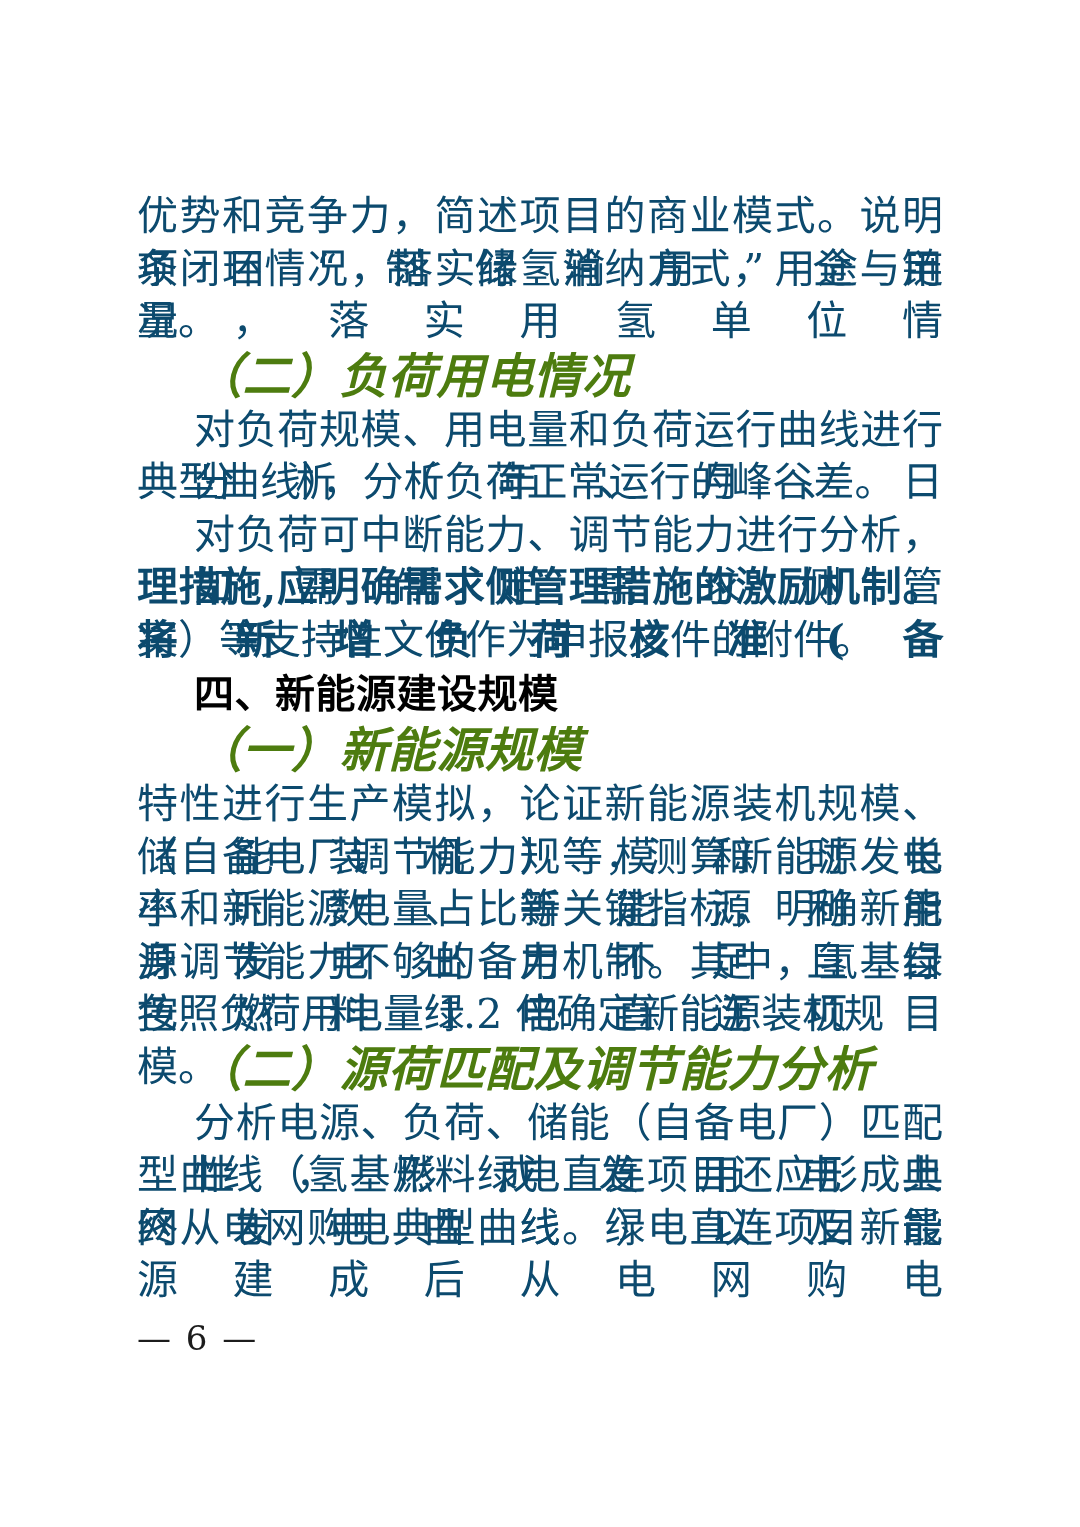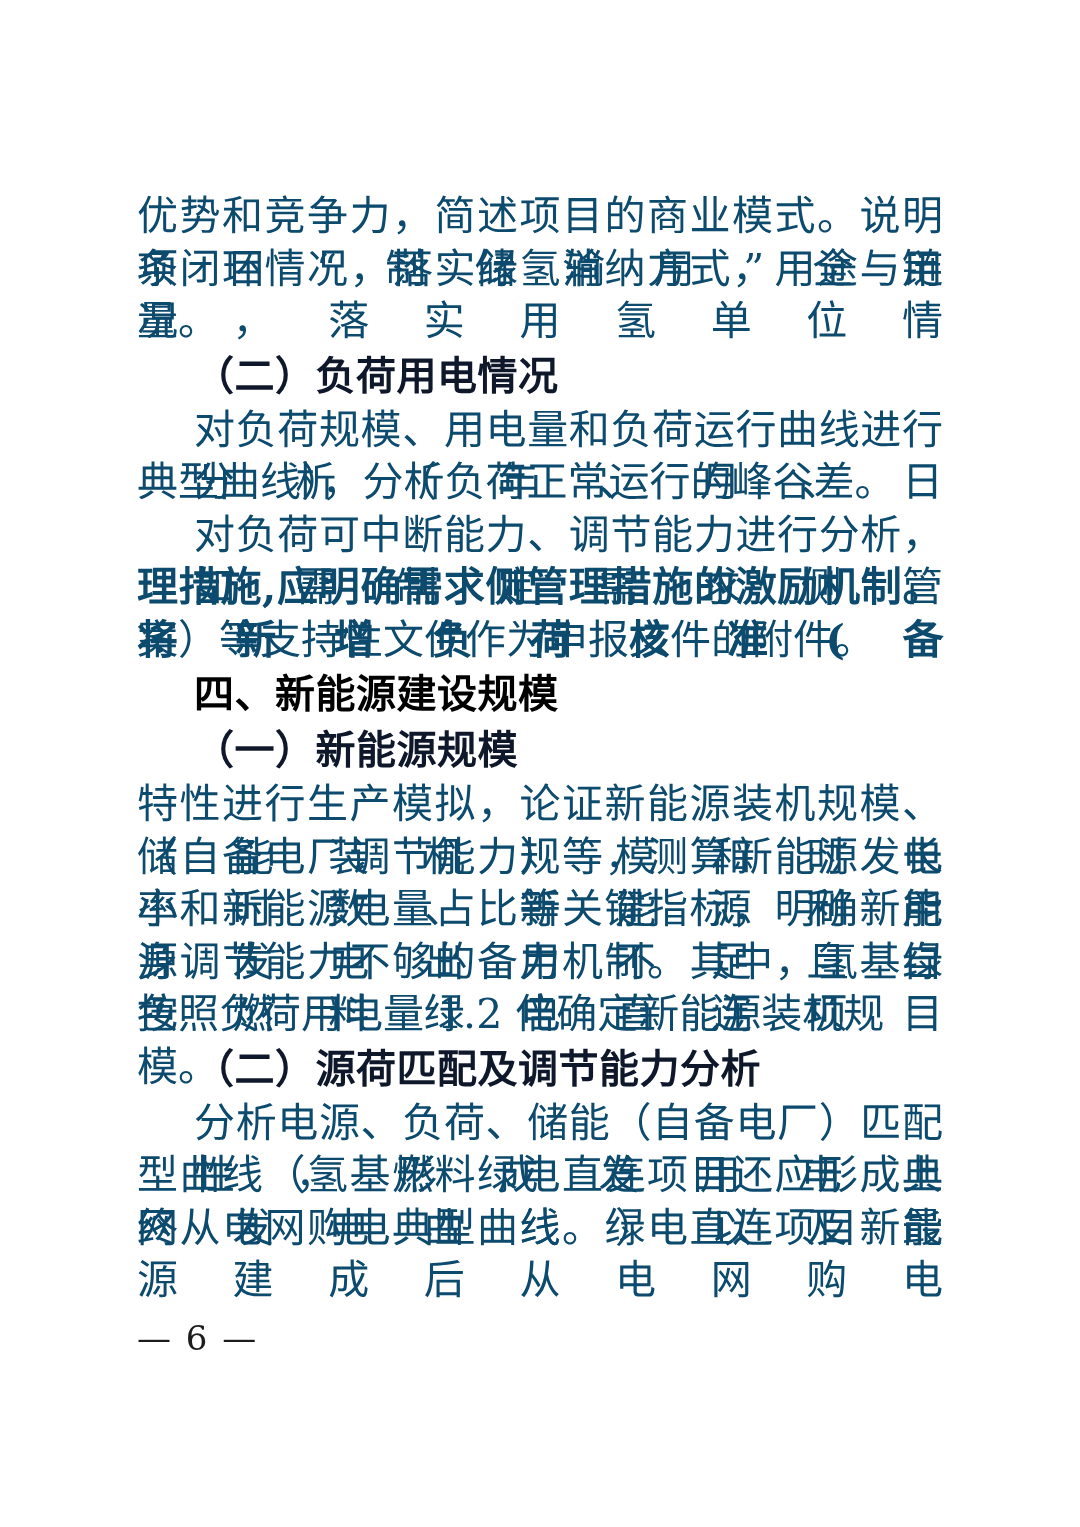--- a/index.html
+++ b/index.html
@@ -74,27 +74,28 @@
   
   .tight {
     letter-spacing: -0.4px;
     font-weight: bold;
   }
 
   
   .heading {
     font-family: "DejaVu Sans", "Liberation Sans", sans-serif;
     font-weight: 700;
-    font-size: 40px;
+    font-size: 48px;
     height: 56px;
     line-height: 56px;
     padding-left: 57px;
     white-space: pre;
-    color: #0f172a;
+    color: #4d7c0f;
     letter-spacing: 0.5px;
+    font-style: italic;
   }
 
   .heading-major {
     font-family: "DejaVu Sans", "Liberation Sans", sans-serif;
     font-weight: 700;
     font-size: 40px;
     height: 56px;
     line-height: 56px;
     padding-left: 57px;
     white-space: pre;

